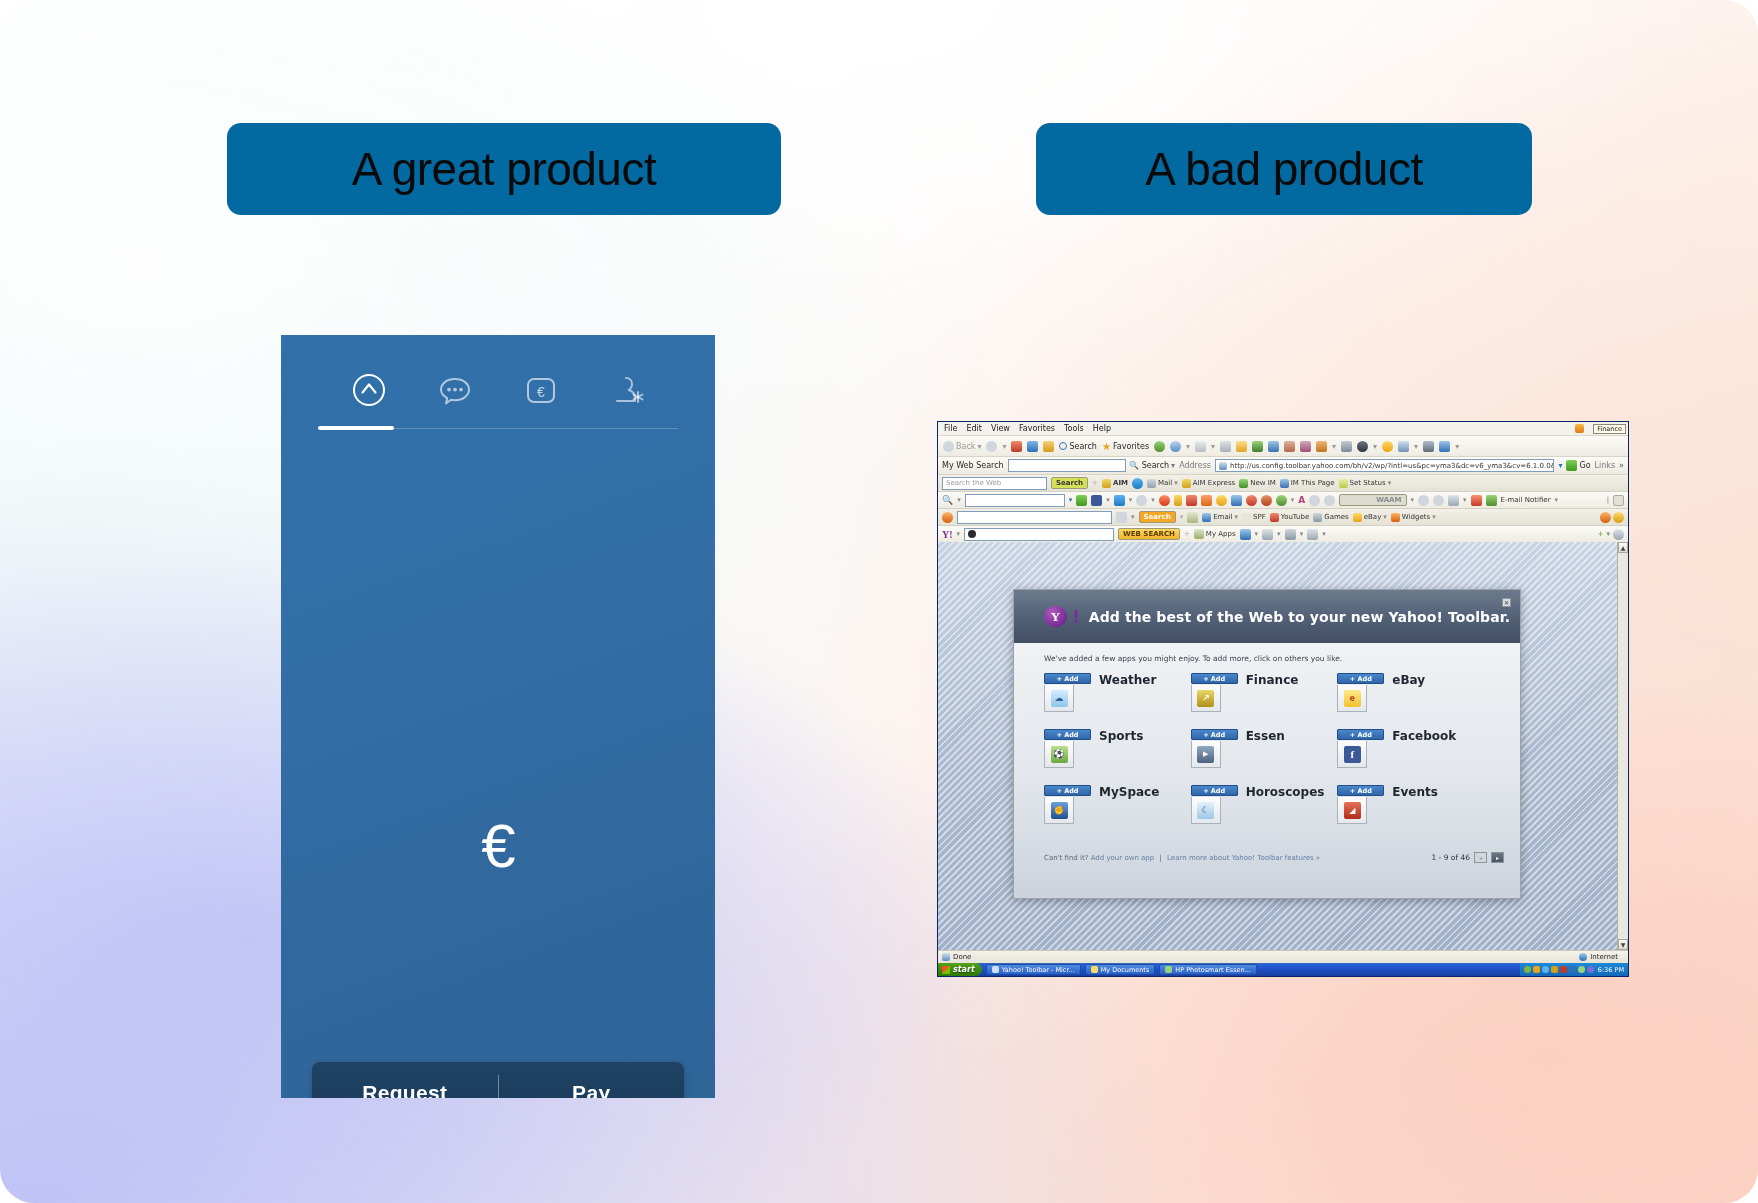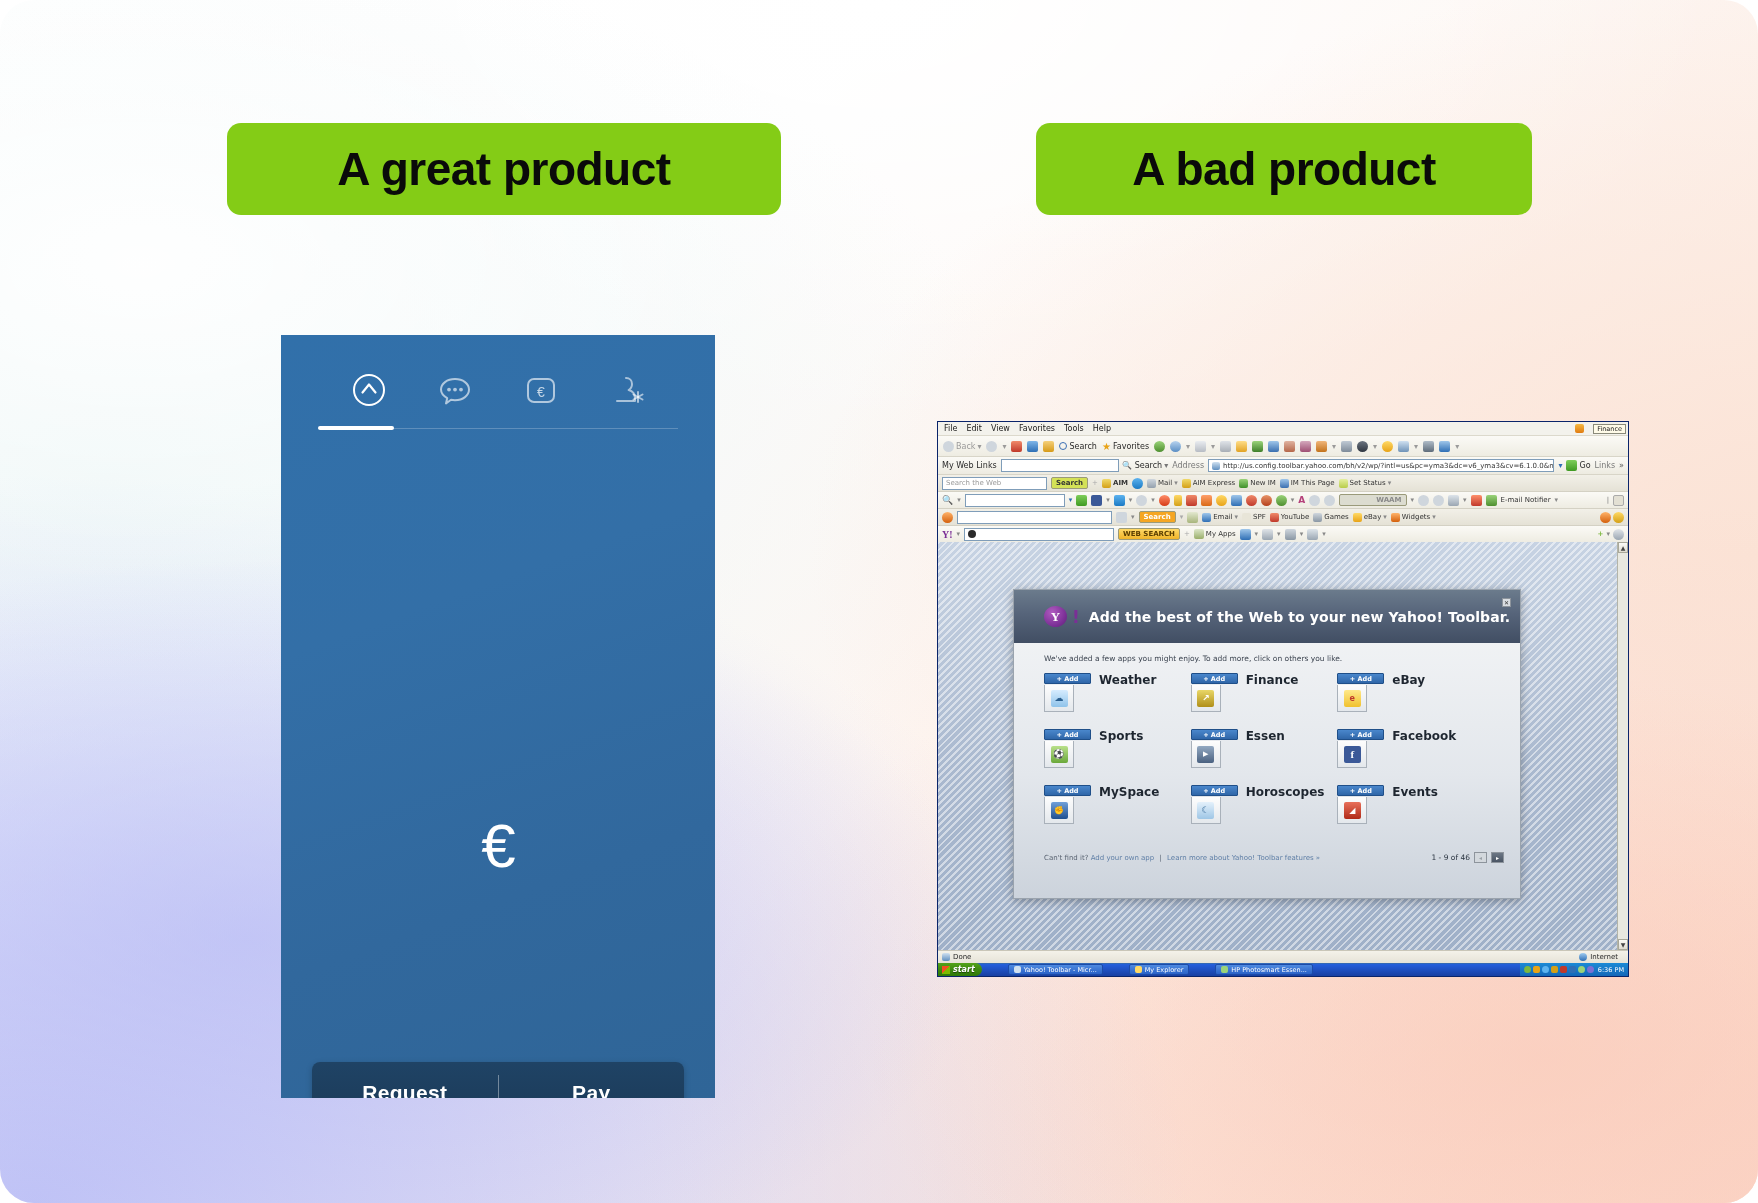--- a/index.html
+++ b/index.html
@@ -28,24 +28,24 @@
   }
   .m2 { background:
       radial-gradient(60% 45% at 14% 78%, rgba(176,180,245,.55) 0%, rgba(176,180,245,0) 70%),
       radial-gradient(55% 45% at 88% 88%, rgba(250,200,182,.55) 0%, rgba(250,200,182,0) 70%),
       radial-gradient(48% 38% at 8%  22%, rgba(255,255,255,.9) 0%, rgba(255,255,255,0) 70%);
   }
 
   
   .pill {
     position:absolute;
-    background:#84cc16;
+    background:#0369a1;
     border-radius:14px;
     display:flex; align-items:center; justify-content:center;
-    font-size:46px; font-weight:bold; color:#0a0a0a;
+    font-size:46px; font-weight:normal; color:#0a0a0a;
     letter-spacing:-0.5px;
     white-space:nowrap;
   }
   #pill-great { left:227px; top:123px; width:554px; height:92px; }
   #pill-bad   { left:1036px; top:123px; width:496px; height:92px; }
 
   
   #phone {
     position:absolute; left:281px; top:335px; width:434px; height:763px;
     background:linear-gradient(160deg,#3170aa 0%,#336fa7 35%,#31689d 70%,#2f6597 100%);
@@ -263,21 +263,21 @@
     position:absolute; left:0; right:0; bottom:13px; height:13px;
     background:linear-gradient(180deg,#f4f2ea 0%,#e6e3d8 100%);
     border-top:1px solid #c9c6b8;
     display:flex; align-items:center; font-size:7px; color:#2b2b2b; padding:0 4px;
   }
   #ie-status .seg { border-left:1px solid #c9c6b8; height:100%; }
 
   #taskbar {
     position:absolute; left:0; right:0; bottom:0; height:13px;
     background:linear-gradient(180deg,#3a6ea5 0%,#245edb 12%,#1941a5 95%);
-    display:flex; align-items:center; font-size:7px; color:#fff;gap:22px;
+    display:flex; align-items:center; font-size:7px; color:#fff;
   }
   #startbtn {
     height:13px; padding:0 7px 0 4px;
     background:linear-gradient(180deg,#53a31a 0%,#3d8a10 50%,#2f7a08 100%);
     border-radius:0 7px 7px 0;
     display:flex; align-items:center; gap:3px;
     font-style:italic; font-weight:bold; font-size:8px;
     color:#fff; text-shadow:0 1px 1px rgba(0,0,0,.5);
   }
   .tbtn {
@@ -410,21 +410,21 @@
       <span class="sq" style="background:linear-gradient(180deg,#ffd966,#e8a317);border-radius:50%;"></span>
       <span class="sq" style="background:linear-gradient(180deg,#cfe0f0,#6f93b8);"></span>
       <span style="color:#9a9a9a;">▾</span>
       <span class="sq" style="background:linear-gradient(180deg,#b0bcc8,#5e6c7a);"></span>
       <span class="sq" style="background:linear-gradient(180deg,#9fc6ea,#2f6fb5);"></span>
       <span style="color:#9a9a9a;">▾</span>
       <span style="margin-left:auto;" class="sq"></span>
     </div>
 
     <div id="ie-addr">
-      <span>My Web Links</span>
+      <span>My Web Search</span>
       <span class="inp" style="width:118px;"></span>
       <span class="tb-item">
         <span style="color:#2f6fb5;font-size:8px;">🔍</span>
         <span>Search</span>
         <span style="color:#777;">▾</span>
       </span>
       <span style="color:#7a7a7a;">Address</span>
       <span class="inp" style="flex:1; gap:3px;">
         <span class="sq" style="background:linear-gradient(180deg,#cfe0f0,#5f8fc0); width:8px;height:8px;flex:none;"></span>
         <span>http://us.config.toolbar.yahoo.com/bh/v2/wp/?intl=us&amp;pc=yma3&amp;dc=v6_yma3&amp;cv=6.1.0.0&amp;nd=0&amp;view=</span>
@@ -746,21 +746,21 @@
         <span style="display:inline-block;width:8px;height:8px;
                      background:linear-gradient(135deg,#f25022 50%,#7fba00 50%);"></span>
         <span>start</span>
       </span>
       <span class="tbtn">
         <span class="sq" style="background:#cfe0f0;width:7px;height:7px;"></span>
         <span>Yahoo! Toolbar - Micr...</span>
       </span>
       <span class="tbtn">
         <span class="sq" style="background:#ffd966;width:7px;height:7px;"></span>
-        <span>My Explorer</span>
+        <span>My Documents</span>
       </span>
       <span class="tbtn">
         <span class="sq" style="background:#9ad37a;width:7px;height:7px;"></span>
         <span>HP Photosmart Essen...</span>
       </span>
       <span id="tray">
         <span class="traydot" style="background:#7cb83f;border-radius:50%;"></span>
         <span class="traydot" style="background:#e8a317;"></span>
         <span class="traydot" style="background:#5db3ef;border-radius:50%;"></span>
         <span class="traydot" style="background:#d4a017;"></span>

